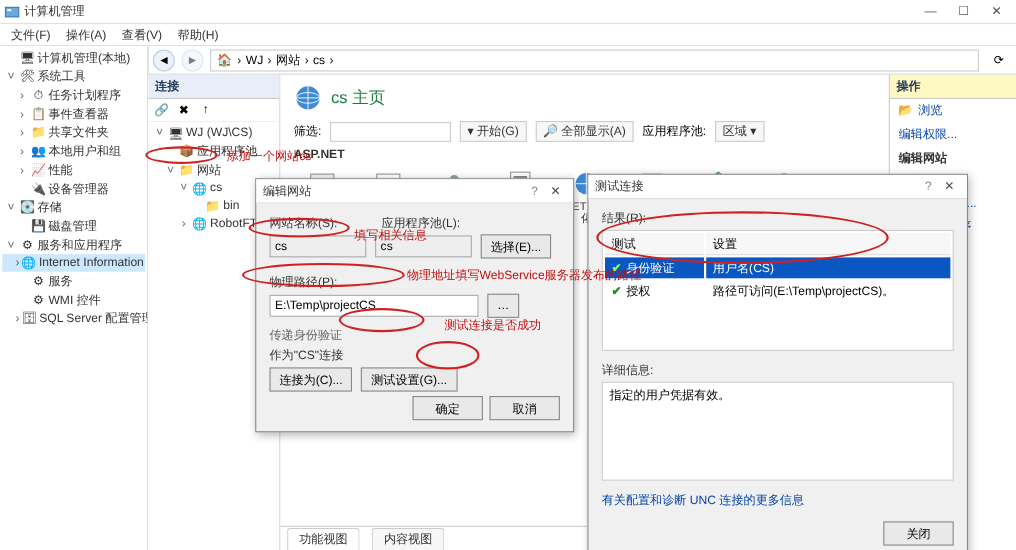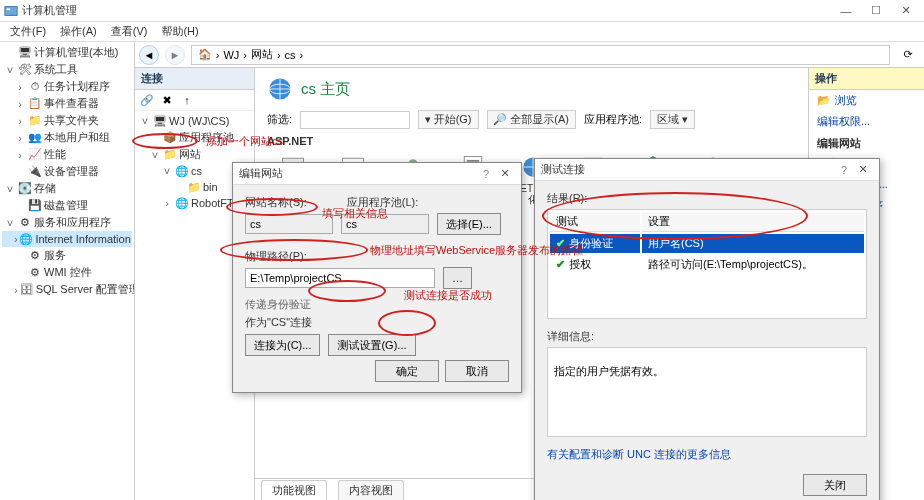--- a/index.html
+++ b/index.html
@@ -73,21 +73,21 @@
 
 .annot { position:absolute; border:2px solid #d02020; border-radius:50%; pointer-events:none; }
 .annot-label { position:absolute; color:#c01010; font-size:11px; pointer-events:none; white-space:nowrap; }
 
 .testtbl { width:100%; border:1px solid #ccc; background:#fff; }
 .testtbl th { text-align:left; padding:2px 6px; background:#f7f7f7; border-bottom:1px solid #ddd; font-weight:normal; }
 .testtbl td { padding:2px 6px; }
 .testtbl tr.selrow td { background:#0a57c2; color:#fff; }
 .okmark { color:#1a8f1a; font-weight:bold; margin-right:4px; }
 
-.detailsbox { border:1px solid #ccc; background:#fff; height:90px; padding:16px 6px; }
+.detailsbox { border:1px solid #ccc; background:#fff; height:90px; padding:4px 6px; }
 
 .link { color:#0645ad; }
 
 svg { display:block; }
 </style>
 </head>
 <body>
 
 <div class="titlebar">
   <span class="icon">

